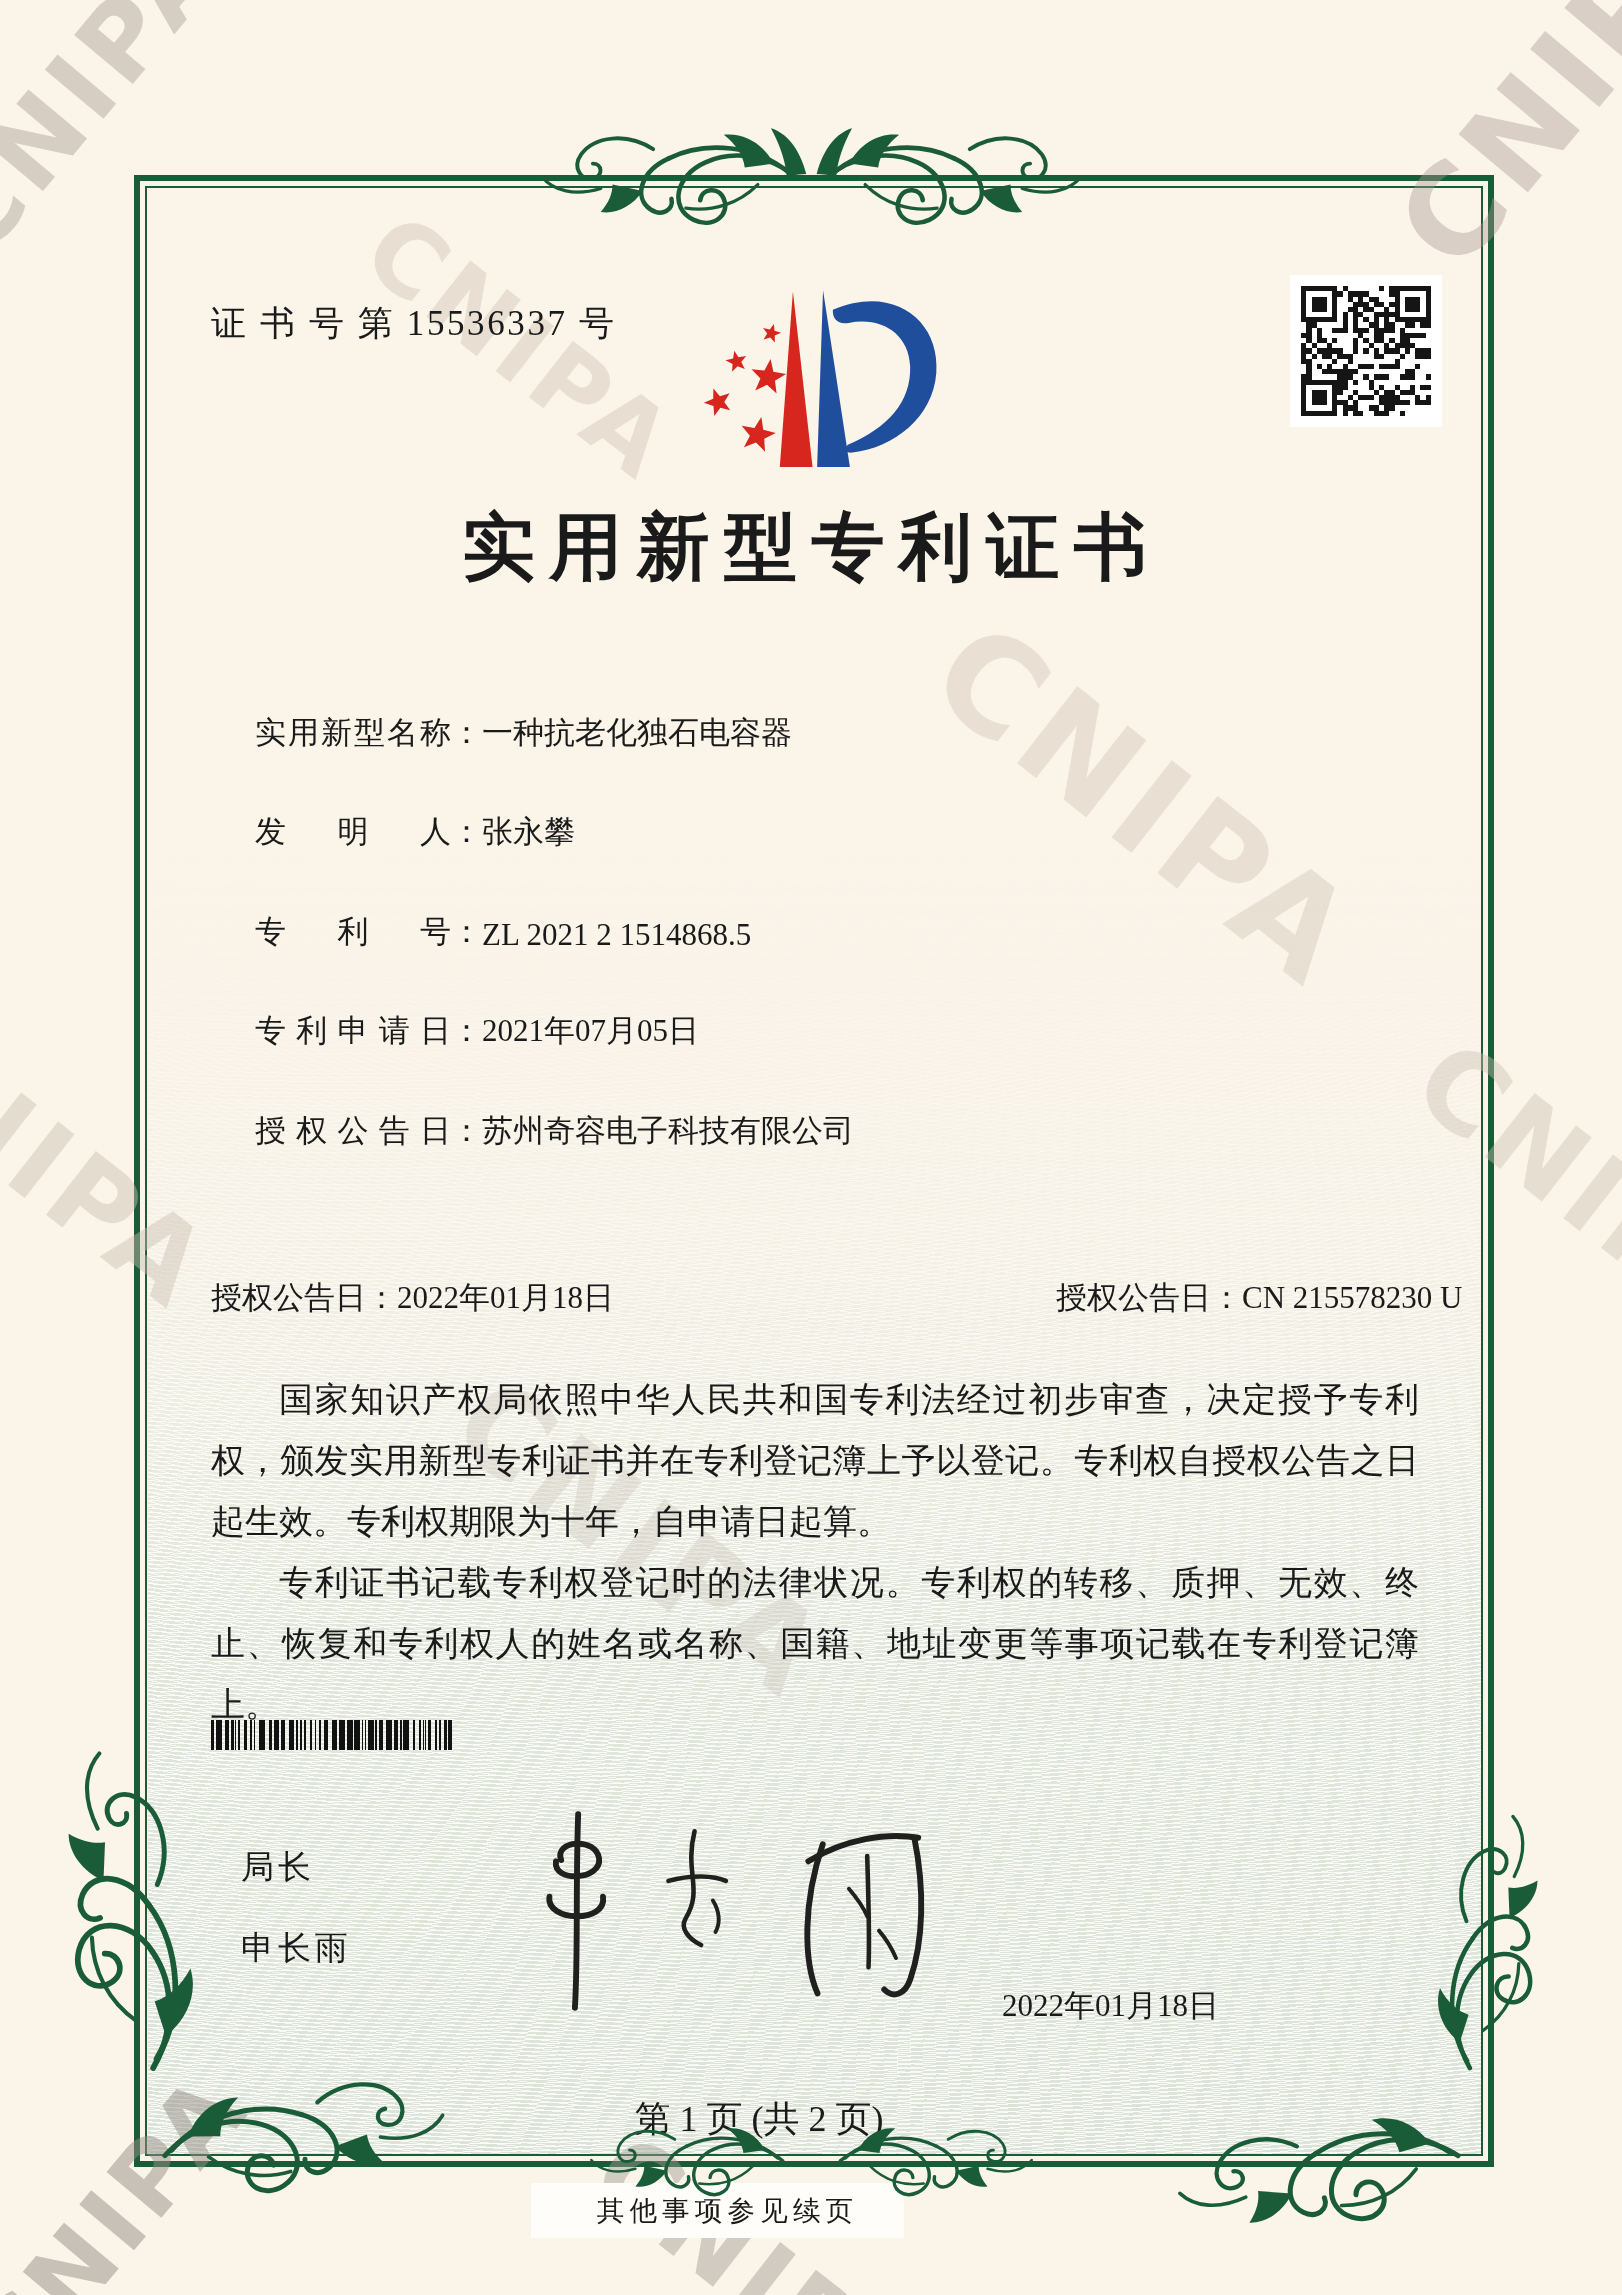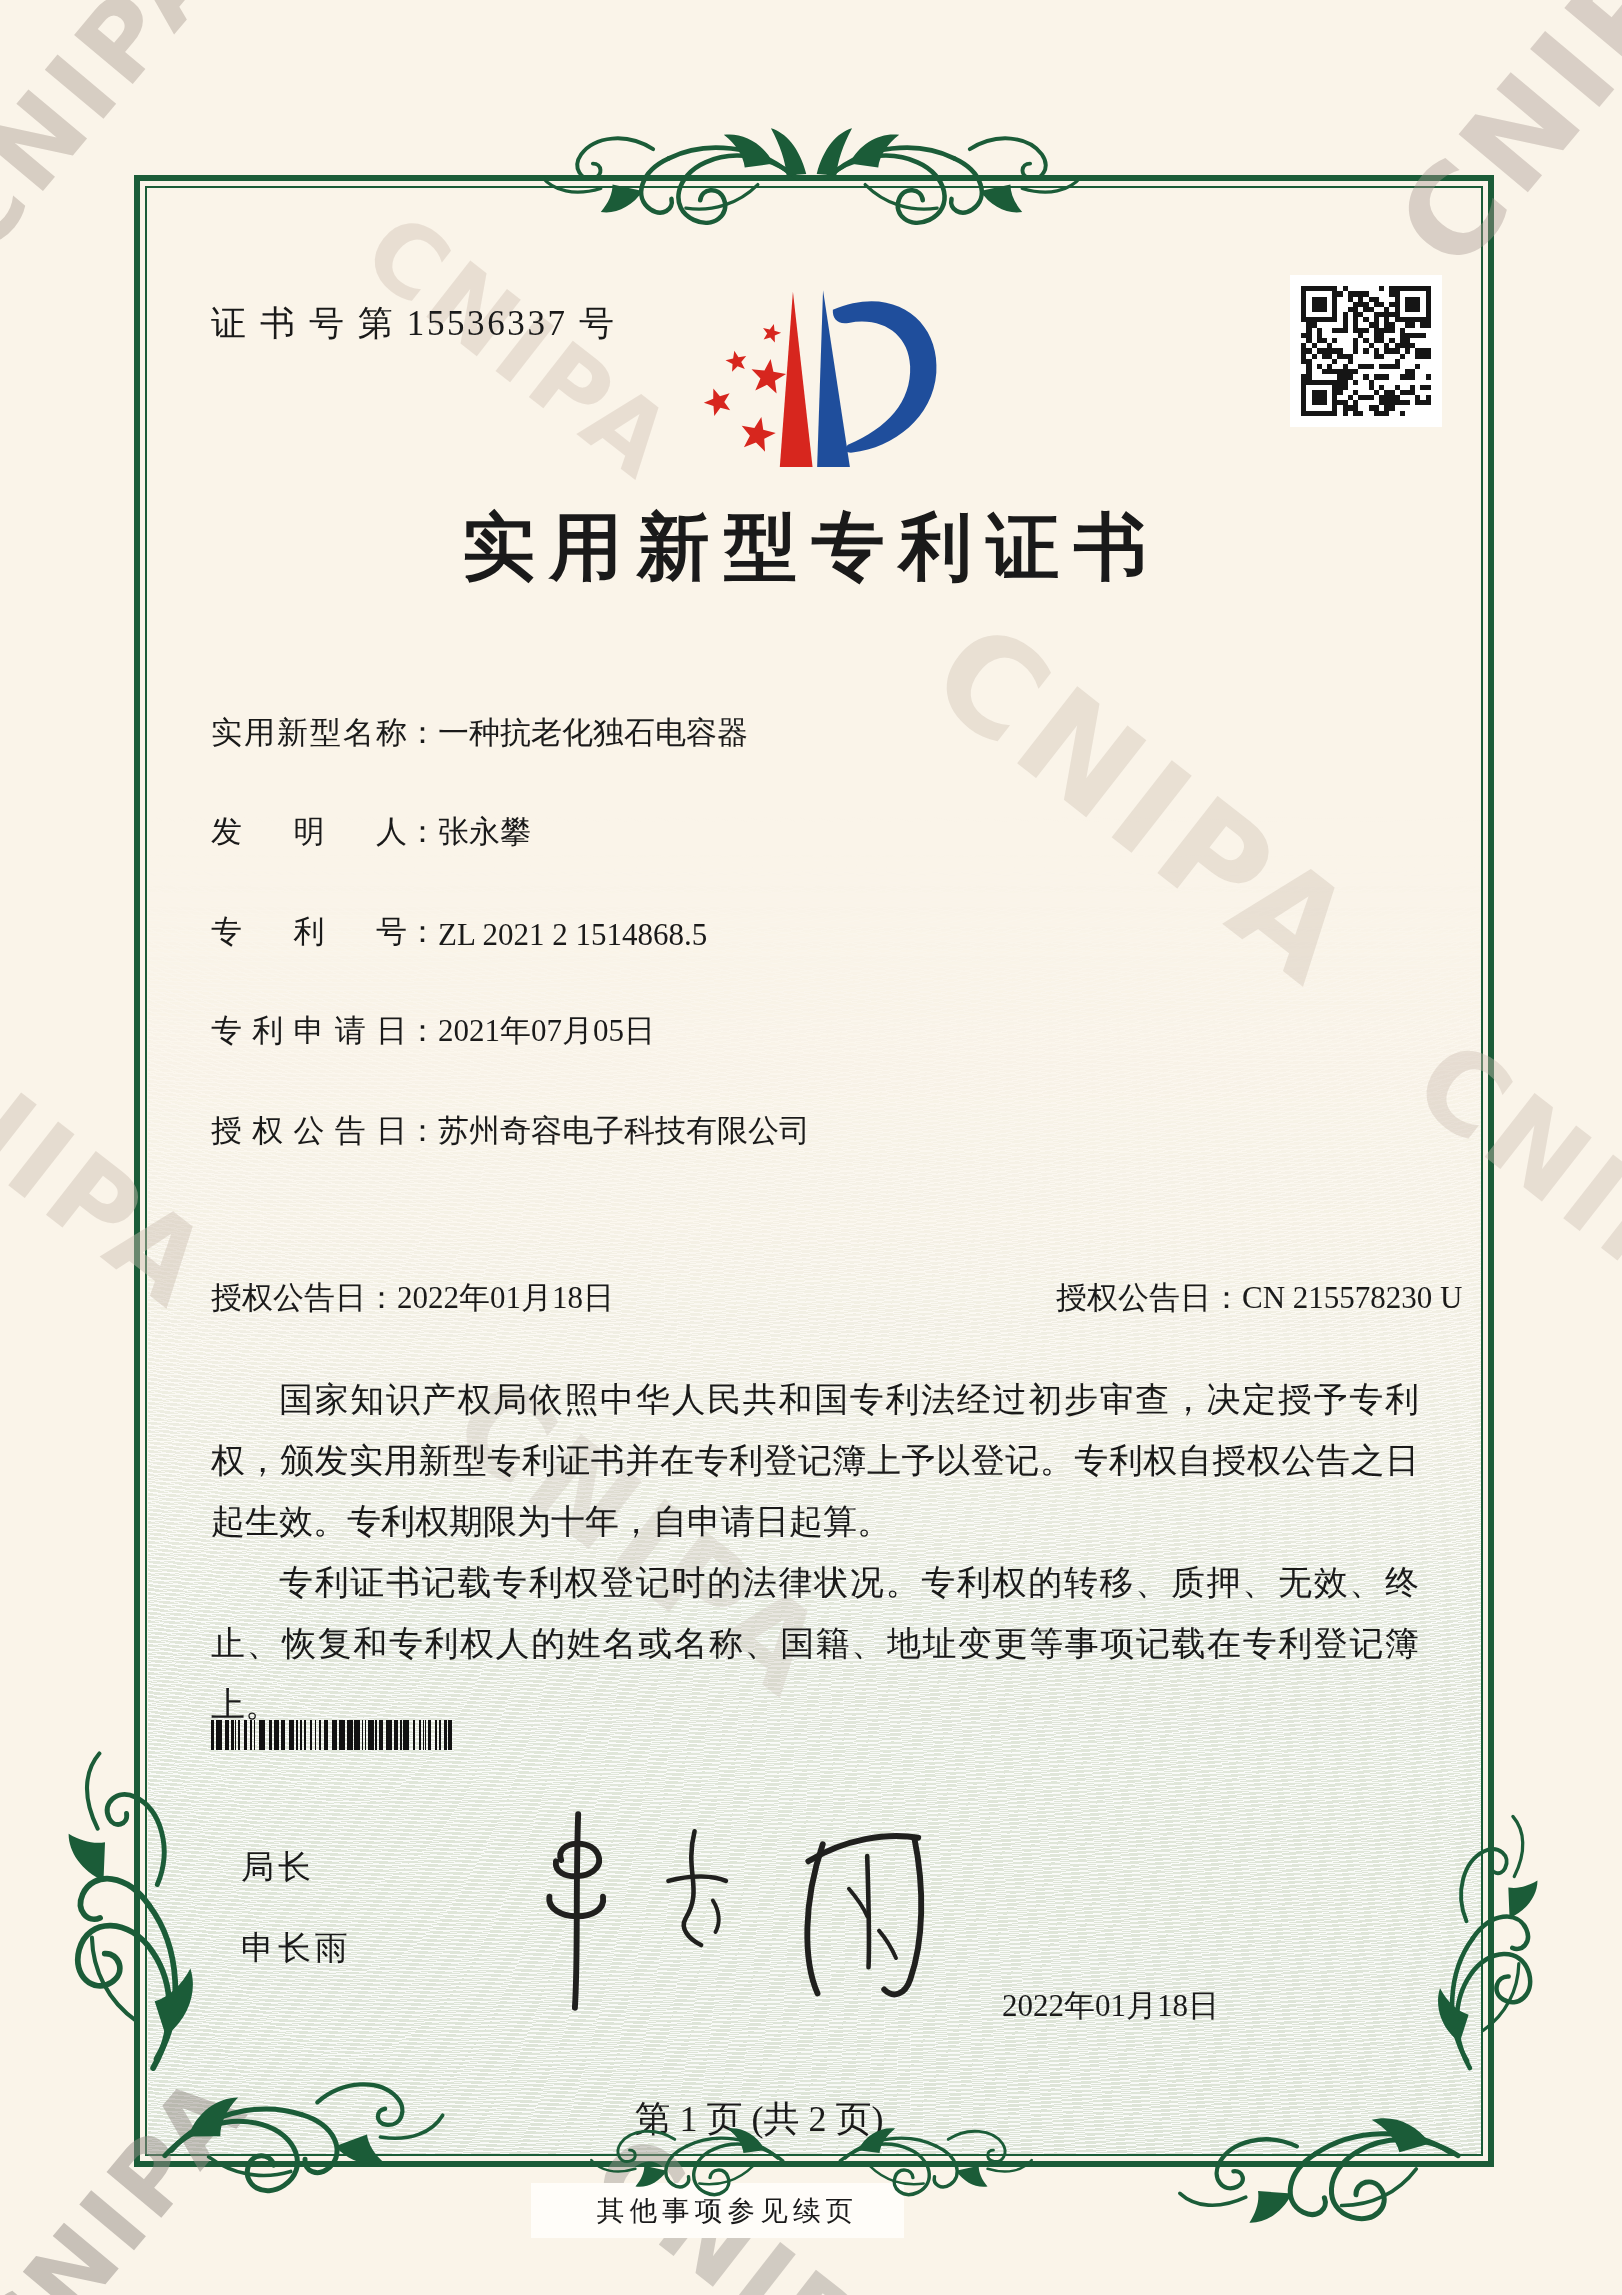--- a/index.html
+++ b/index.html
@@ -77,20 +77,21 @@
     letter-spacing:14.4px;
   }
   .field-row{
     position:absolute;left:211px;height:46px;
     font-size:31px;white-space:nowrap;
   }
   .field-row .lbl{
     display:inline-block;width:196px;
     text-align:justify;text-align-last:justify;
     vertical-align:bottom;
+    margin-left:44px;
   }
   .field-row .lbl2{display:inline-block;vertical-align:bottom;}
   .grant-right{position:absolute;left:845px;top:0;white-space:nowrap;}
   .body-text{
     position:absolute;left:211px;top:1369px;width:1208px;
     font-size:34px;line-height:61px;
     text-align:justify;
   }
   .body-text p{margin:0;text-indent:2em;}
   .barcode{

